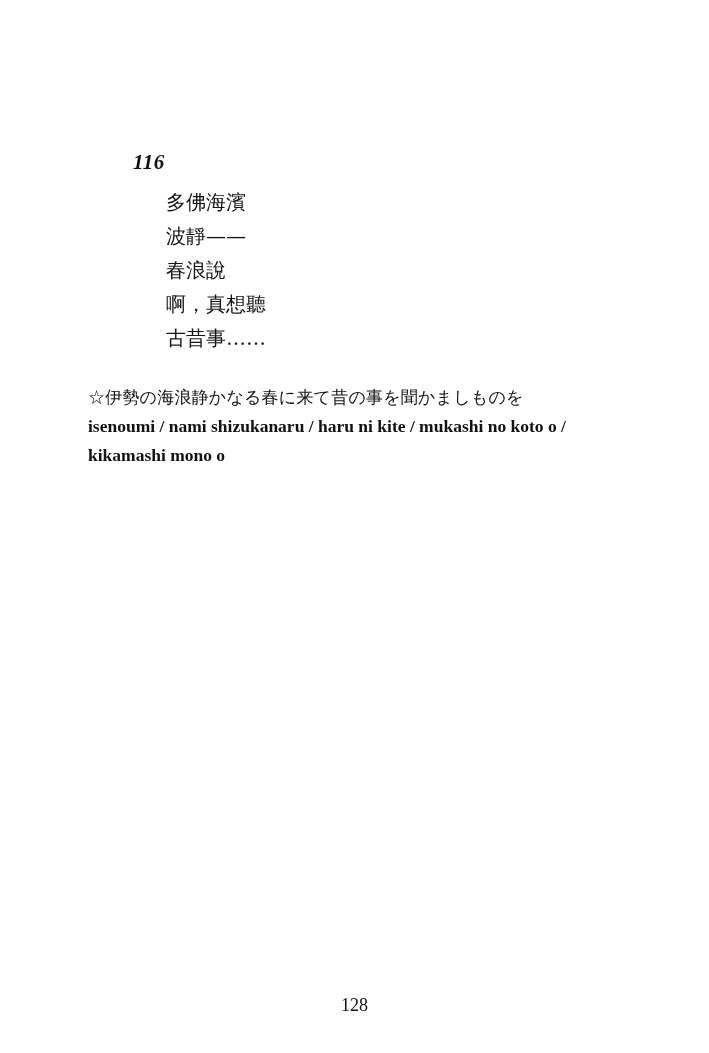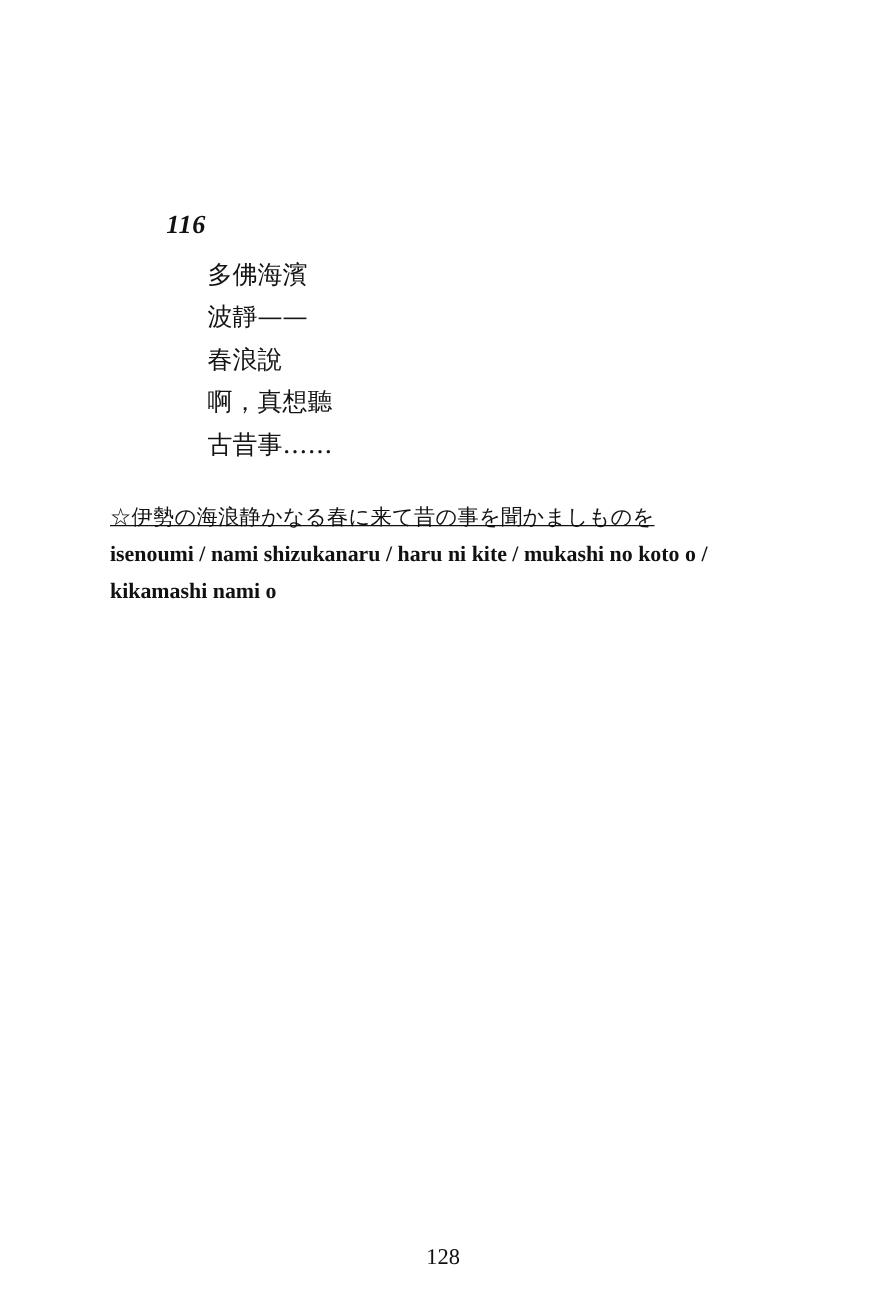--- a/index.html
+++ b/index.html
@@ -29,21 +29,20 @@
     width: 530px;
   }
   .poem-number {
     font-family: "Liberation Serif", serif;
     font-style: italic;
     font-weight: bold;
     font-size: 21px;
     margin-left: 45px;
     margin-bottom: 10px;
     letter-spacing: 0.5px;
-    margin-top: 17px;
   }
   .poem-body {
     margin-left: 78px;
     font-family: "DejaVu Serif", serif;
     font-size: 20px;
     line-height: 34px;
     color: #141414;
   }
   .poem-line {
     white-space: pre;
@@ -52,21 +51,20 @@
     margin-top: 28px;
     font-family: "Liberation Serif", serif;
     font-size: 17.5px;
     line-height: 29px;
     color: #111111;
   }
   .jp-original {
     font-family: "DejaVu Serif", serif;
     font-size: 17px;
     letter-spacing: 0.2px;
-    text-decoration: underline;
   }
   .romaji {
     font-family: "Liberation Serif", serif;
     font-size: 17.5px;
     font-weight: bold;
   }
   .note {
     margin-top: 16px;
     font-family: "DejaVu Serif", serif;
     font-size: 16.5px;
@@ -99,21 +97,21 @@
       <div class="poem-line">多佛海濱</div>
       <div class="poem-line">波靜——</div>
       <div class="poem-line">春浪說</div>
       <div class="poem-line">啊，真想聽</div>
       <div class="poem-line">古昔事……</div>
     </div>
 
     <div class="romaji-block">
       <div class="jp-original">☆伊勢の海浪静かなる春に来て昔の事を聞かましものを</div>
       <div class="romaji">isenoumi / nami shizukanaru / haru ni kite / mukashi no koto o /</div>
-      <div class="romaji">kikamashi nami o</div>
+      <div class="romaji">kikamashi mono o</div>
     </div>
 
 
   </div>
 
   <div class="page-number">128</div>
 
 </div>
 
 </body></html>

